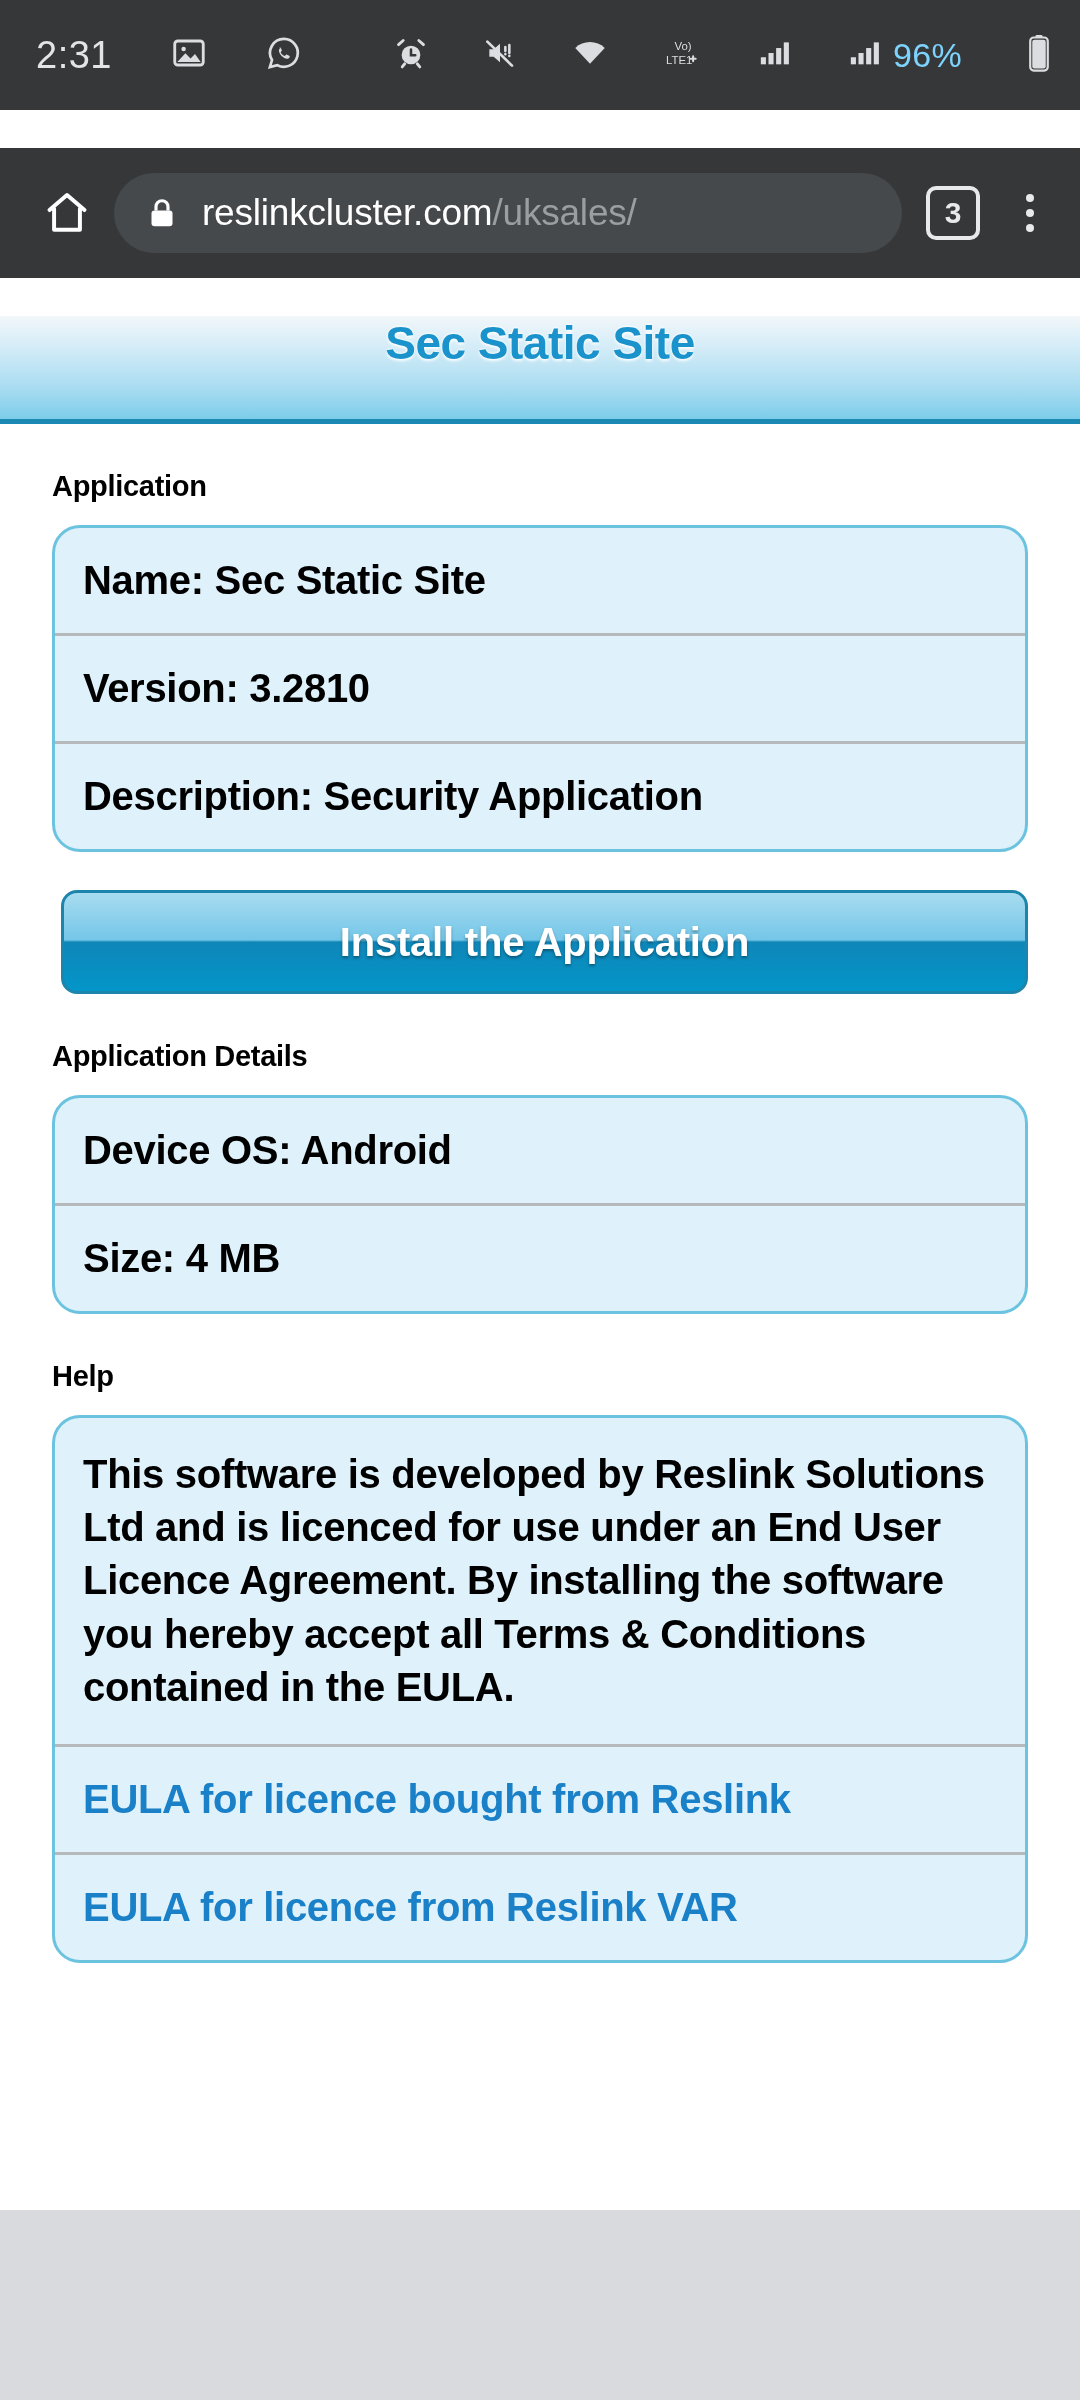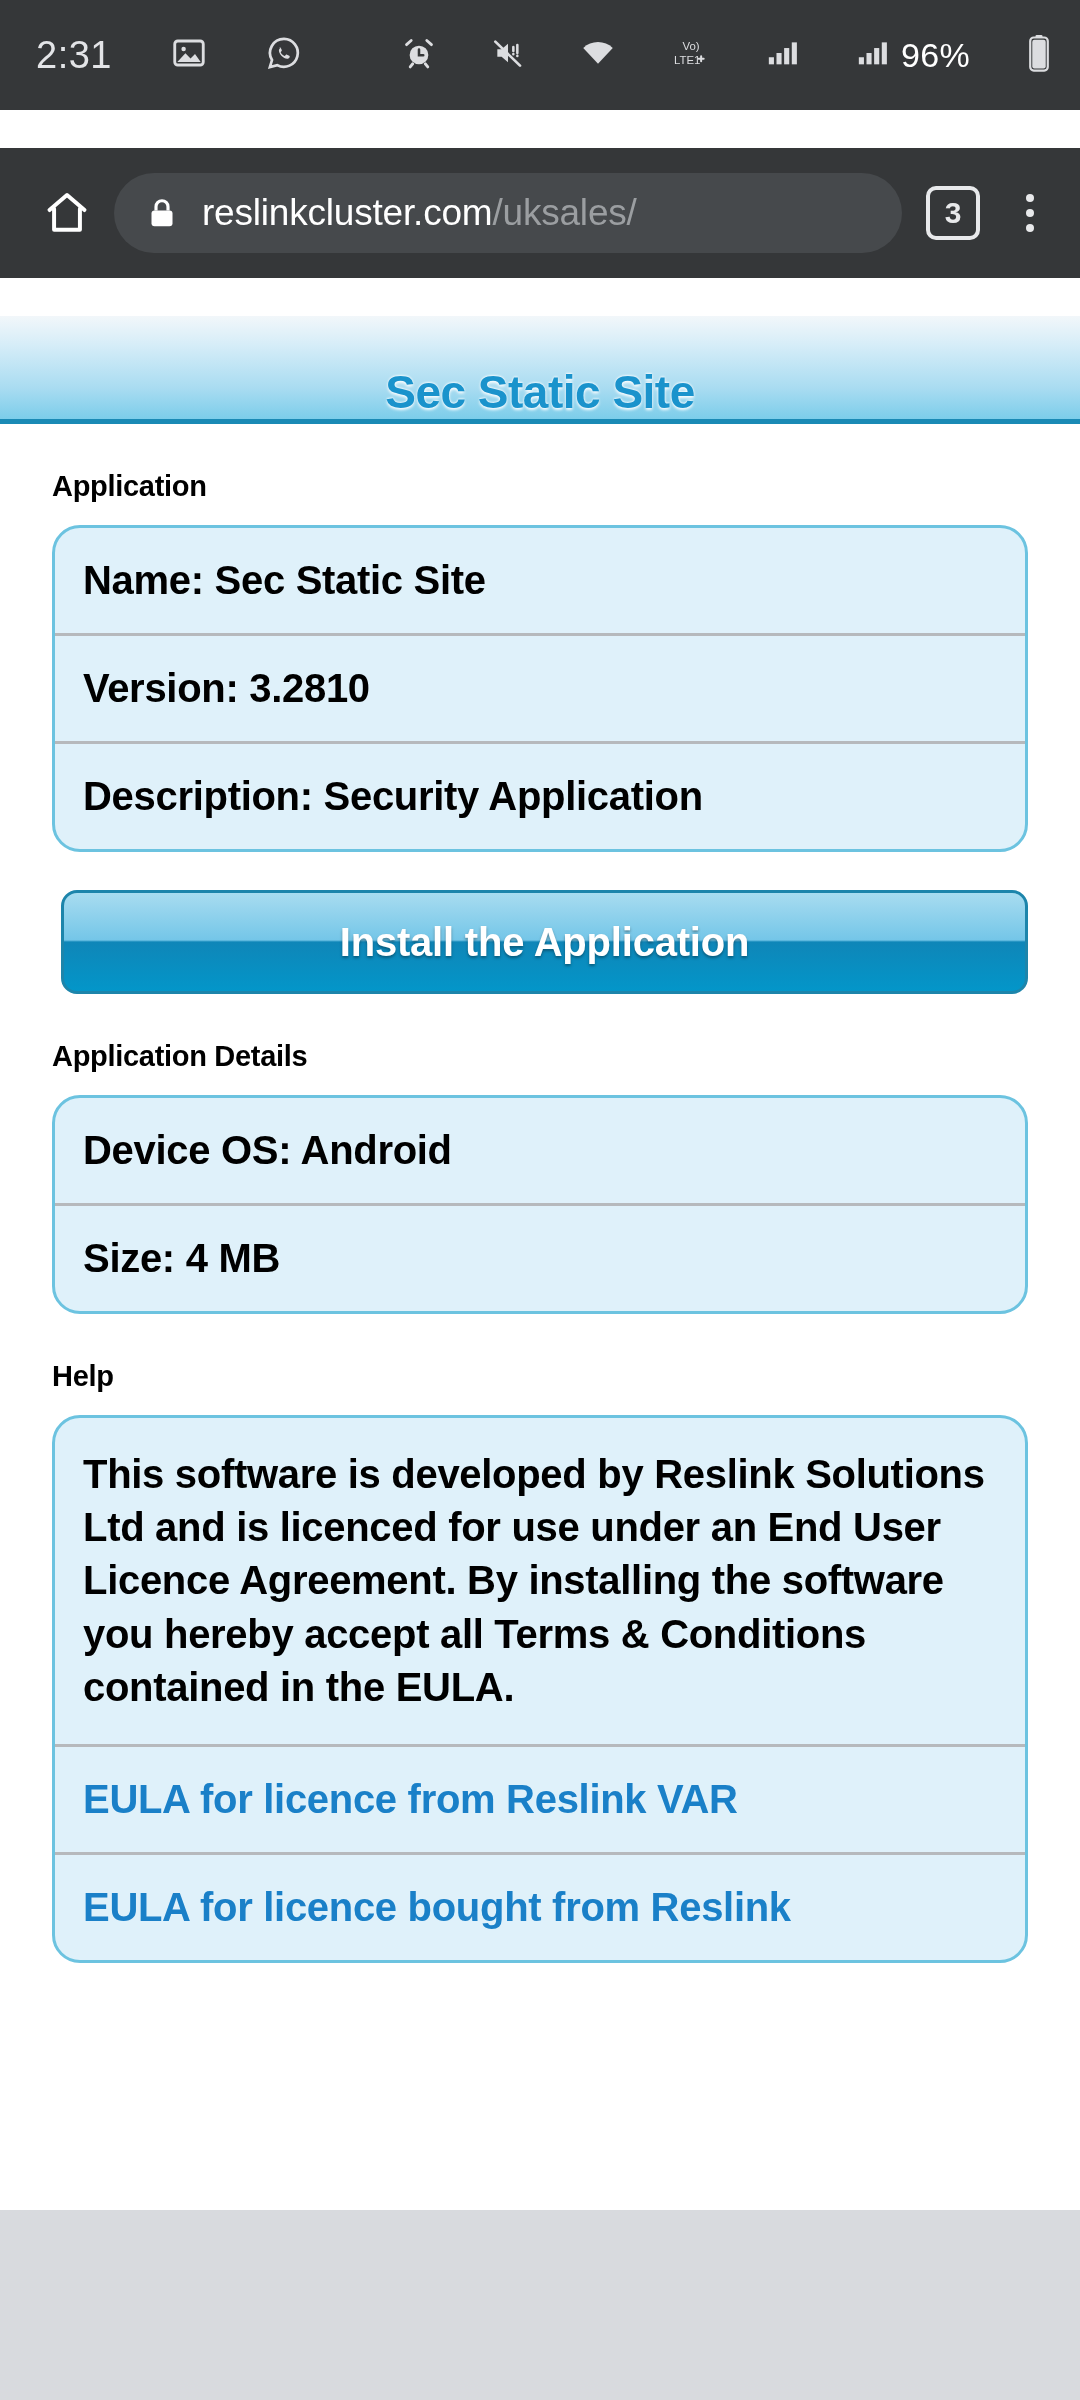--- a/index.html
+++ b/index.html
@@ -13,21 +13,21 @@
 
   
   .status-bar {
     height:110px; background:#353739; color:#dcdde0;
     display:flex; align-items:center; padding:0 30px 0 36px; flex:0 0 auto;
   }
   .status-left { display:flex; align-items:center; gap:14px; }
   .status-time { font-size:38px; letter-spacing:0.5px; color:#e3e4e7; }
   .status-right { margin-left:auto; display:flex; align-items:center; gap:11px; }
   .sicon { display:block;margin-left:45px; }
-  .battery-pct { font-size:34px; color:#ffffff; letter-spacing:0.3px; margin-right:2px; }
+  .battery-pct { font-size:34px; color:#7dd3fc; letter-spacing:0.3px; margin-right:10px; }
 
   
   .browser-bar {
     height:130px; background:#353739; display:flex; align-items:center;
     padding:0 22px 0 36px; gap:16px; flex:0 0 auto;
   }
   .home-btn { width:62px; height:62px; display:flex; align-items:center; justify-content:center; flex:0 0 auto; }
   .url-pill {
     flex:1 1 auto; height:80px; background:#46494c; border-radius:40px;
     display:flex; align-items:center; padding:0 30px; gap:22px; min-width:0;
@@ -49,21 +49,21 @@
   }
   .menu-dot { width:8px; height:8px; border-radius:50%; background:#e8e9eb; }
 
   
   .page { flex:1 1 auto; background:#ffffff; overflow:hidden; display:flex; flex-direction:column; }
 
   .site-header {
     height:108px; width:100%;
     background:linear-gradient(to bottom, #f2f7fa 0%, #d6edf8 28%, #a9dcf1 70%, #7ccdea 100%);
     border-bottom:5px solid #1a8ab5;
-    display:flex; align-items:flex-end; justify-content:center; flex:0 0 auto;
+    display:flex; align-items:flex-start; justify-content:center; flex:0 0 auto;
   }
   .site-title {
     font-size:46px; font-weight:bold; color:#1a93cc;
     text-shadow:0 2px 3px rgba(255,255,255,0.95), 0 -1px 2px rgba(255,255,255,0.8);
     letter-spacing:-0.5px;
   }
 
   .content { padding:0 52px; flex:1 1 auto; }
 
   .section-title {
@@ -217,22 +217,22 @@
 
       <h2 class="section-title">Application Details</h2>
       <div class="card">
         <div class="card-row">Device OS: Android</div>
         <div class="card-row">Size: 4 MB</div>
       </div>
 
       <h2 class="section-title">Help</h2>
       <div class="card">
         <div class="card-row help-text">This software is developed by Reslink Solutions Ltd and is licenced for use under an End User Licence Agreement. By installing the software you hereby accept all Terms &amp; Conditions contained in the EULA.</div>
+        <div class="card-row link">EULA for licence bought from Reslink</div>
         <div class="card-row link">EULA for licence from Reslink VAR</div>
-        <div class="card-row link">EULA for licence bought from Reslink</div>
       </div>
 
     </div>
 
     <div class="nav-spacer"></div>
   </div>
 
 </div>
 
 </body></html>

